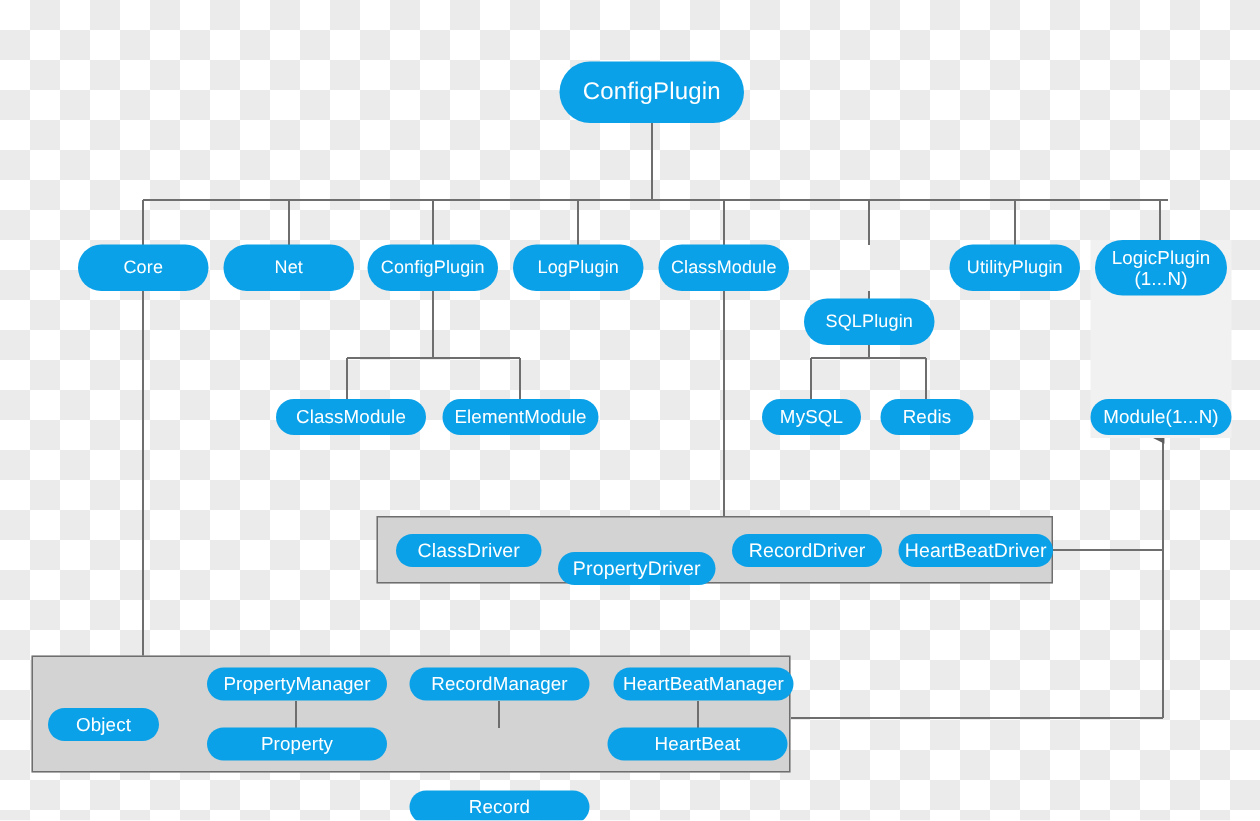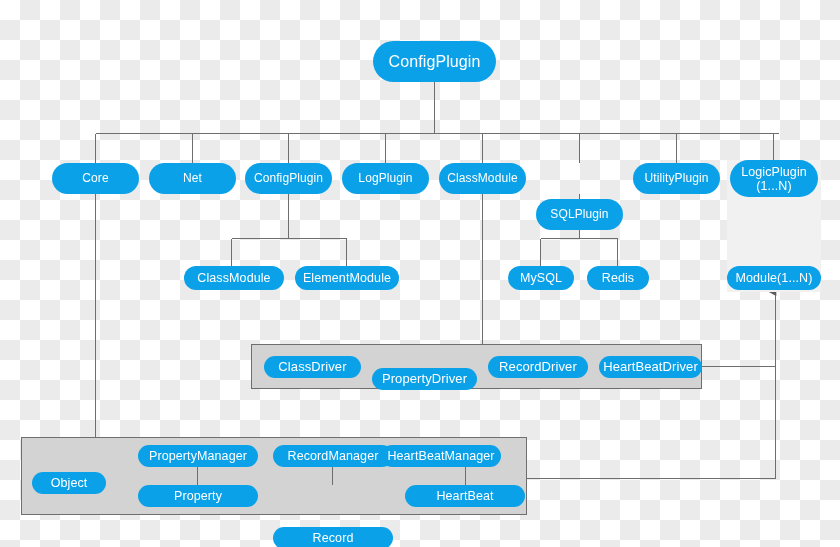--- a/index.html
+++ b/index.html
@@ -152,16 +152,16 @@
       <path d="M444.5,30 L444.5,48"></path>
     </g>
   </svg>
 
   <div class="node n-obj" style="left:138px; top:445px; width:120px; height:22px;">PropertyManager</div>
   <div class="node n-obj" style="left:138px; top:485px; width:120px; height:22px;">Property</div>
 
   <div class="node n-obj" style="left:273px; top:445px; width:120px; height:22px;">RecordManager</div>
   <div class="node n-obj" style="left:273px; top:485px; width:120px; height:22px;margin-top:42px;">Record</div>
 
-  <div class="node n-obj" style="left:381px; top:445px; width:120px; height:22px;text-align:right;">HeartBeatManager</div>
+  <div class="node n-obj" style="left:409px; top:445px; width:120px; height:22px;text-align:right;">HeartBeatManager</div>
   <div class="node n-obj" style="left:405px; top:485px; width:120px; height:22px;">HeartBeat</div>
 
 </div>
 
 </body></html>

